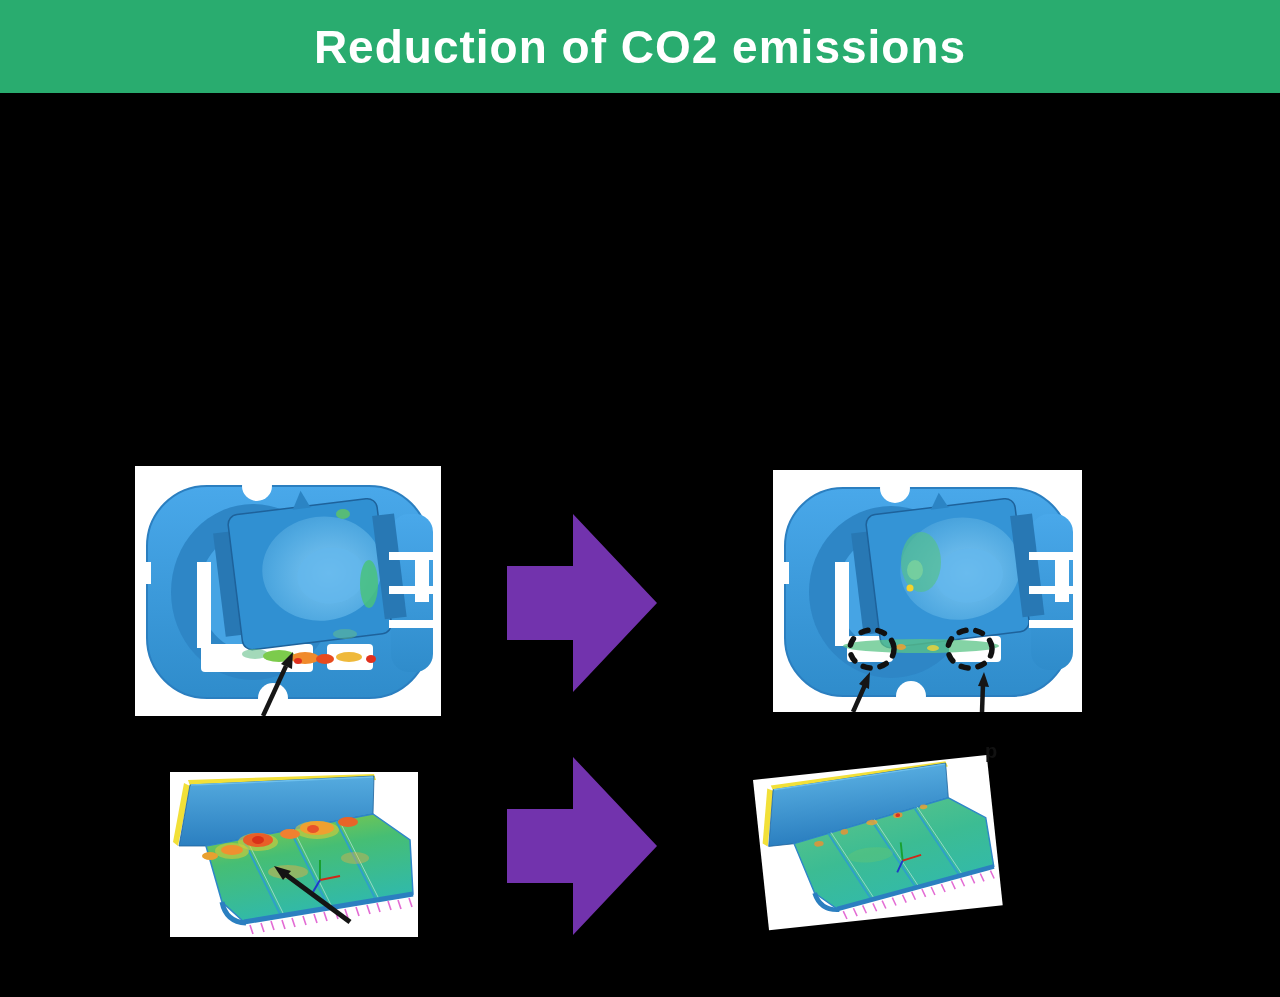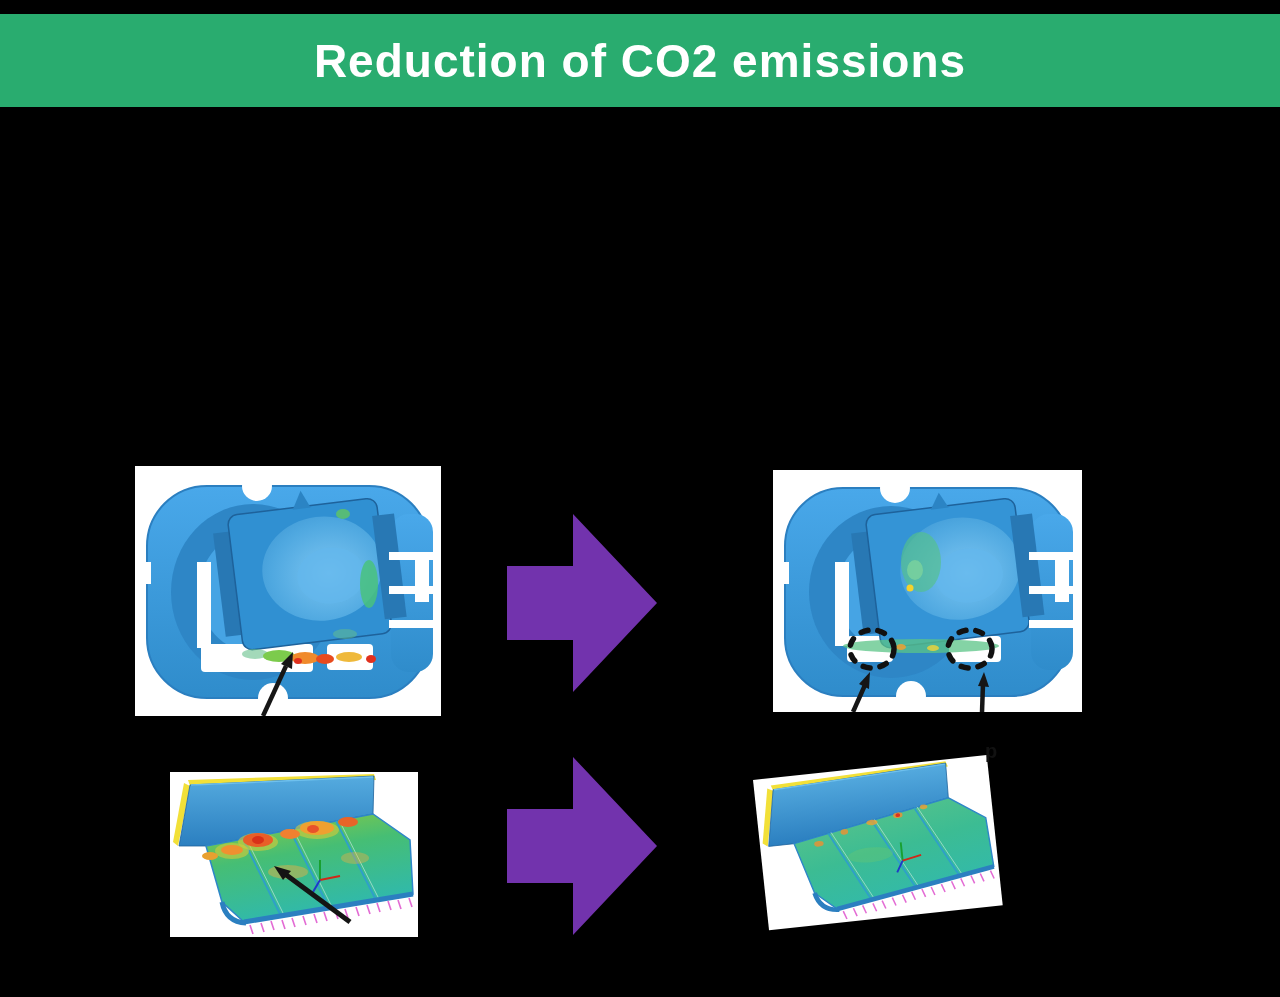--- a/index.html
+++ b/index.html
@@ -1,20 +1,20 @@
 <!DOCTYPE html>
 <html><head>
 <meta charset="utf-8">
 <style>
   html,body{margin:0;padding:0;background:#000;}
   #stage{position:relative;width:1280px;height:997px;background:#000;overflow:hidden;
          font-family:"Liberation Sans",sans-serif;}
   
   #titlebar{position:absolute;left:0;top:0;width:1280px;height:93px;background:#29AC6F;
-            display:flex;align-items:center;justify-content:center;margin-top:14px;}
+            display:flex;align-items:center;justify-content:center;}
   #titlebar .title{color:#fff;font-size:46px;font-weight:700;letter-spacing:1px;}
   
   .panel{position:absolute;background:#fff;}
   #p-tl{left:135px;top:466px;width:306px;height:250px;}
   #p-tr{left:773px;top:470px;width:309px;height:242px;}
   #p-bl{left:170px;top:772px;width:248px;height:165px;}
   #p-br{left:753px;top:780px;width:235px;height:151px;transform:rotate(-6.1deg);
         transform-origin:0 0;}
   .panel svg{display:block;width:100%;height:100%;}
   

